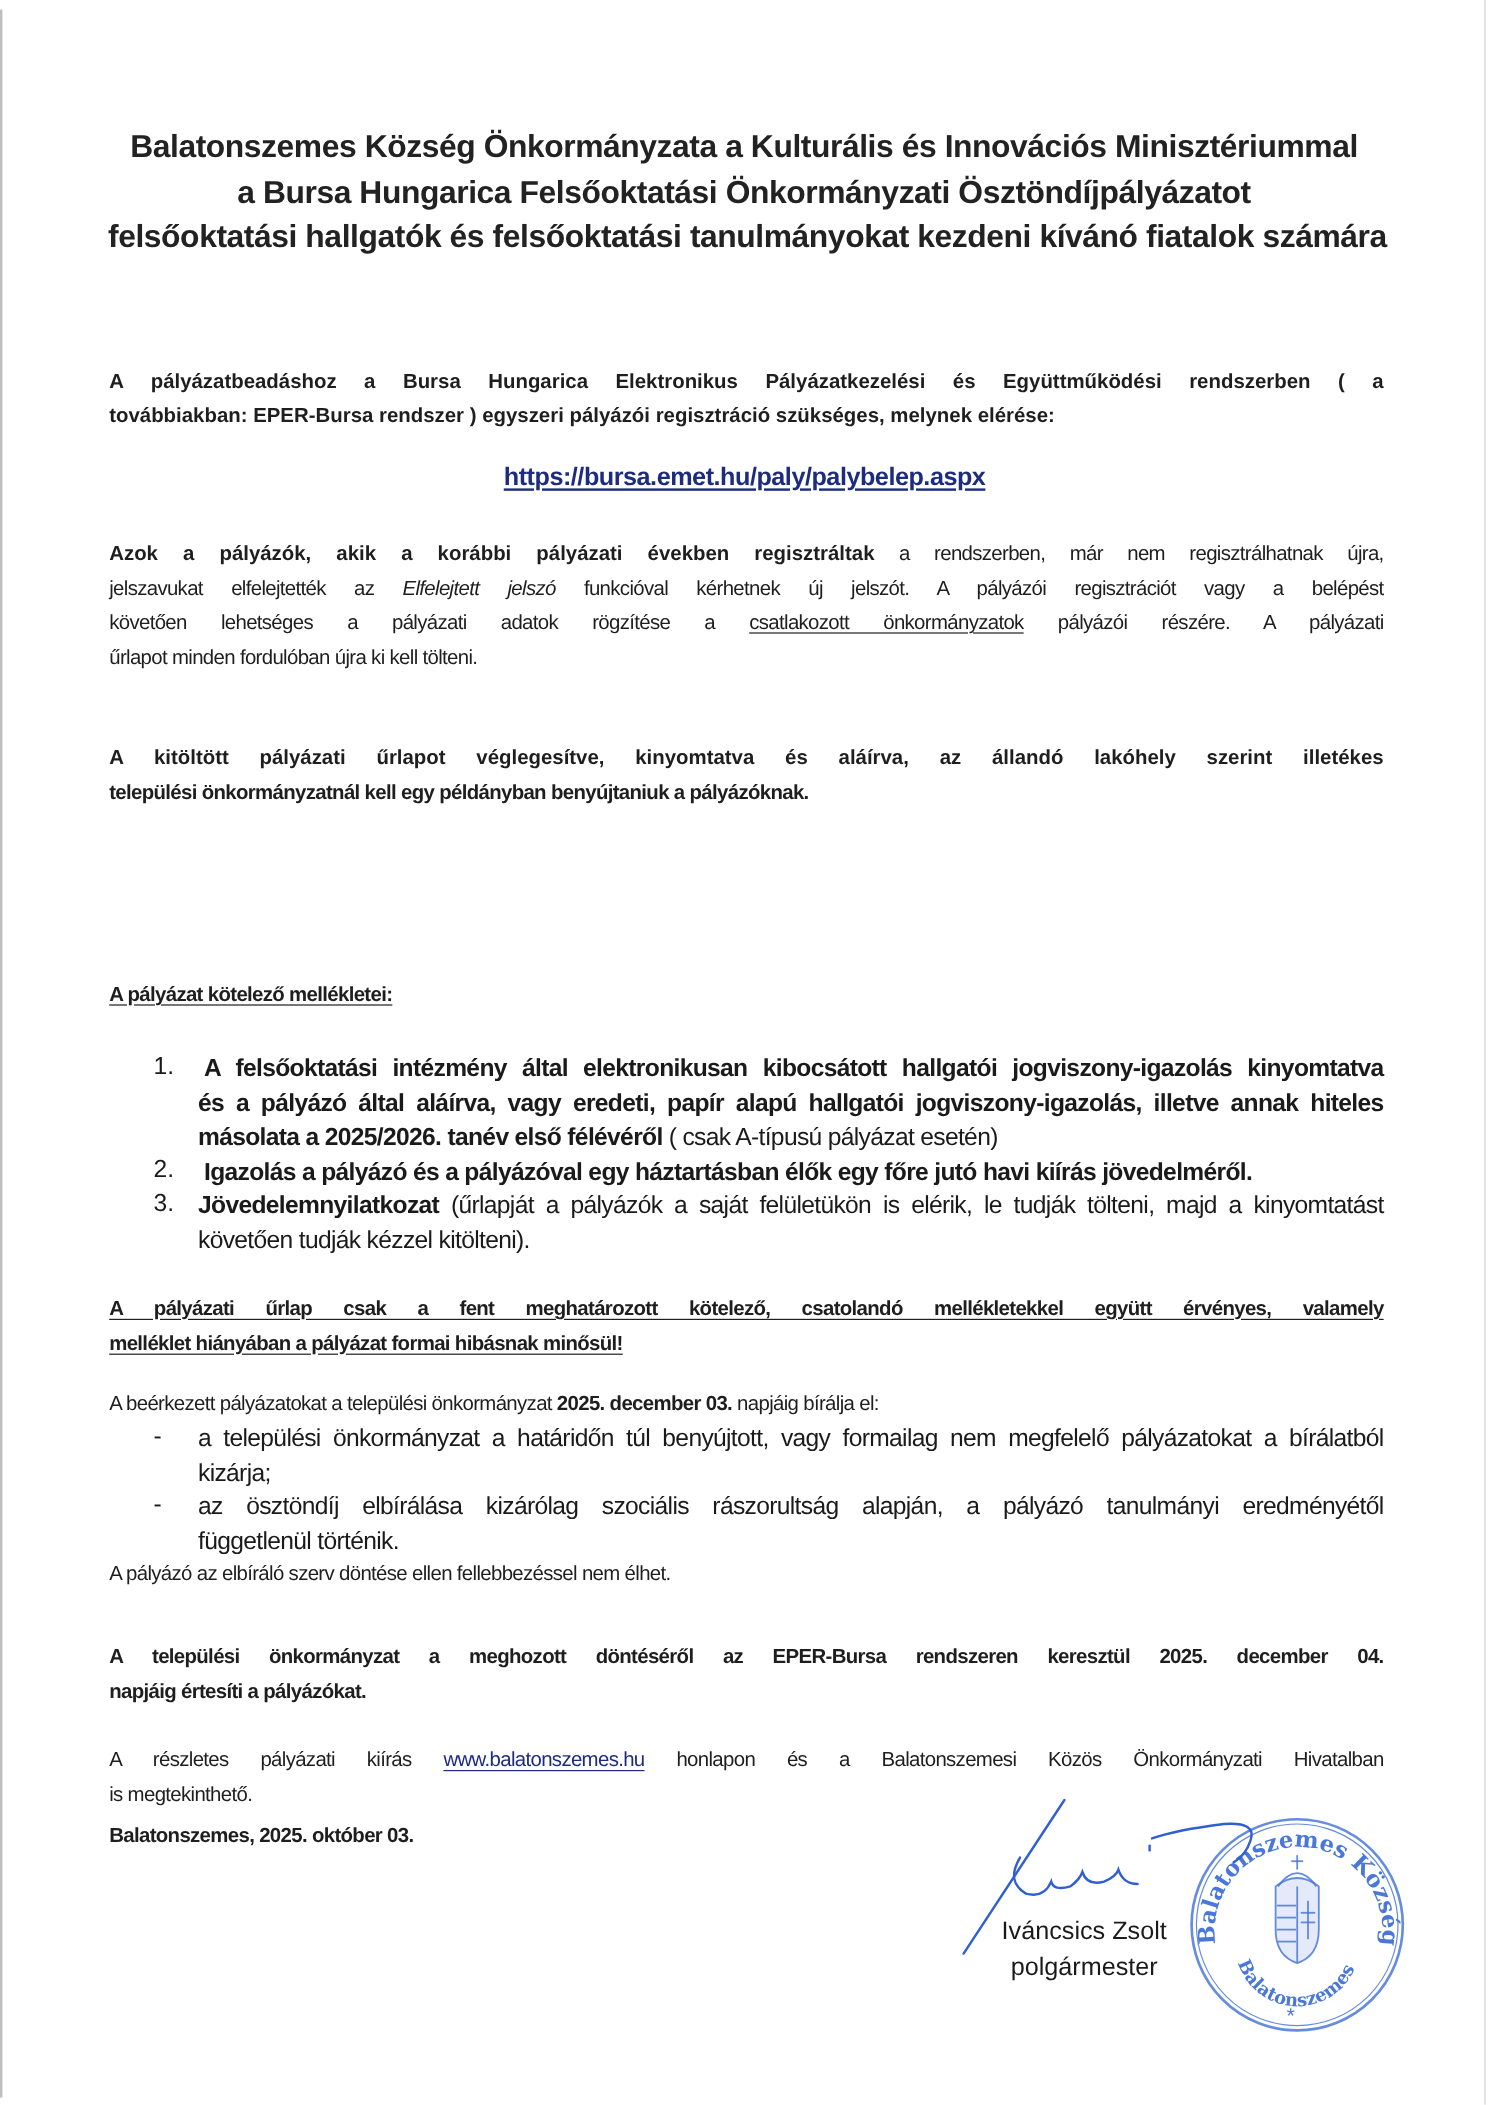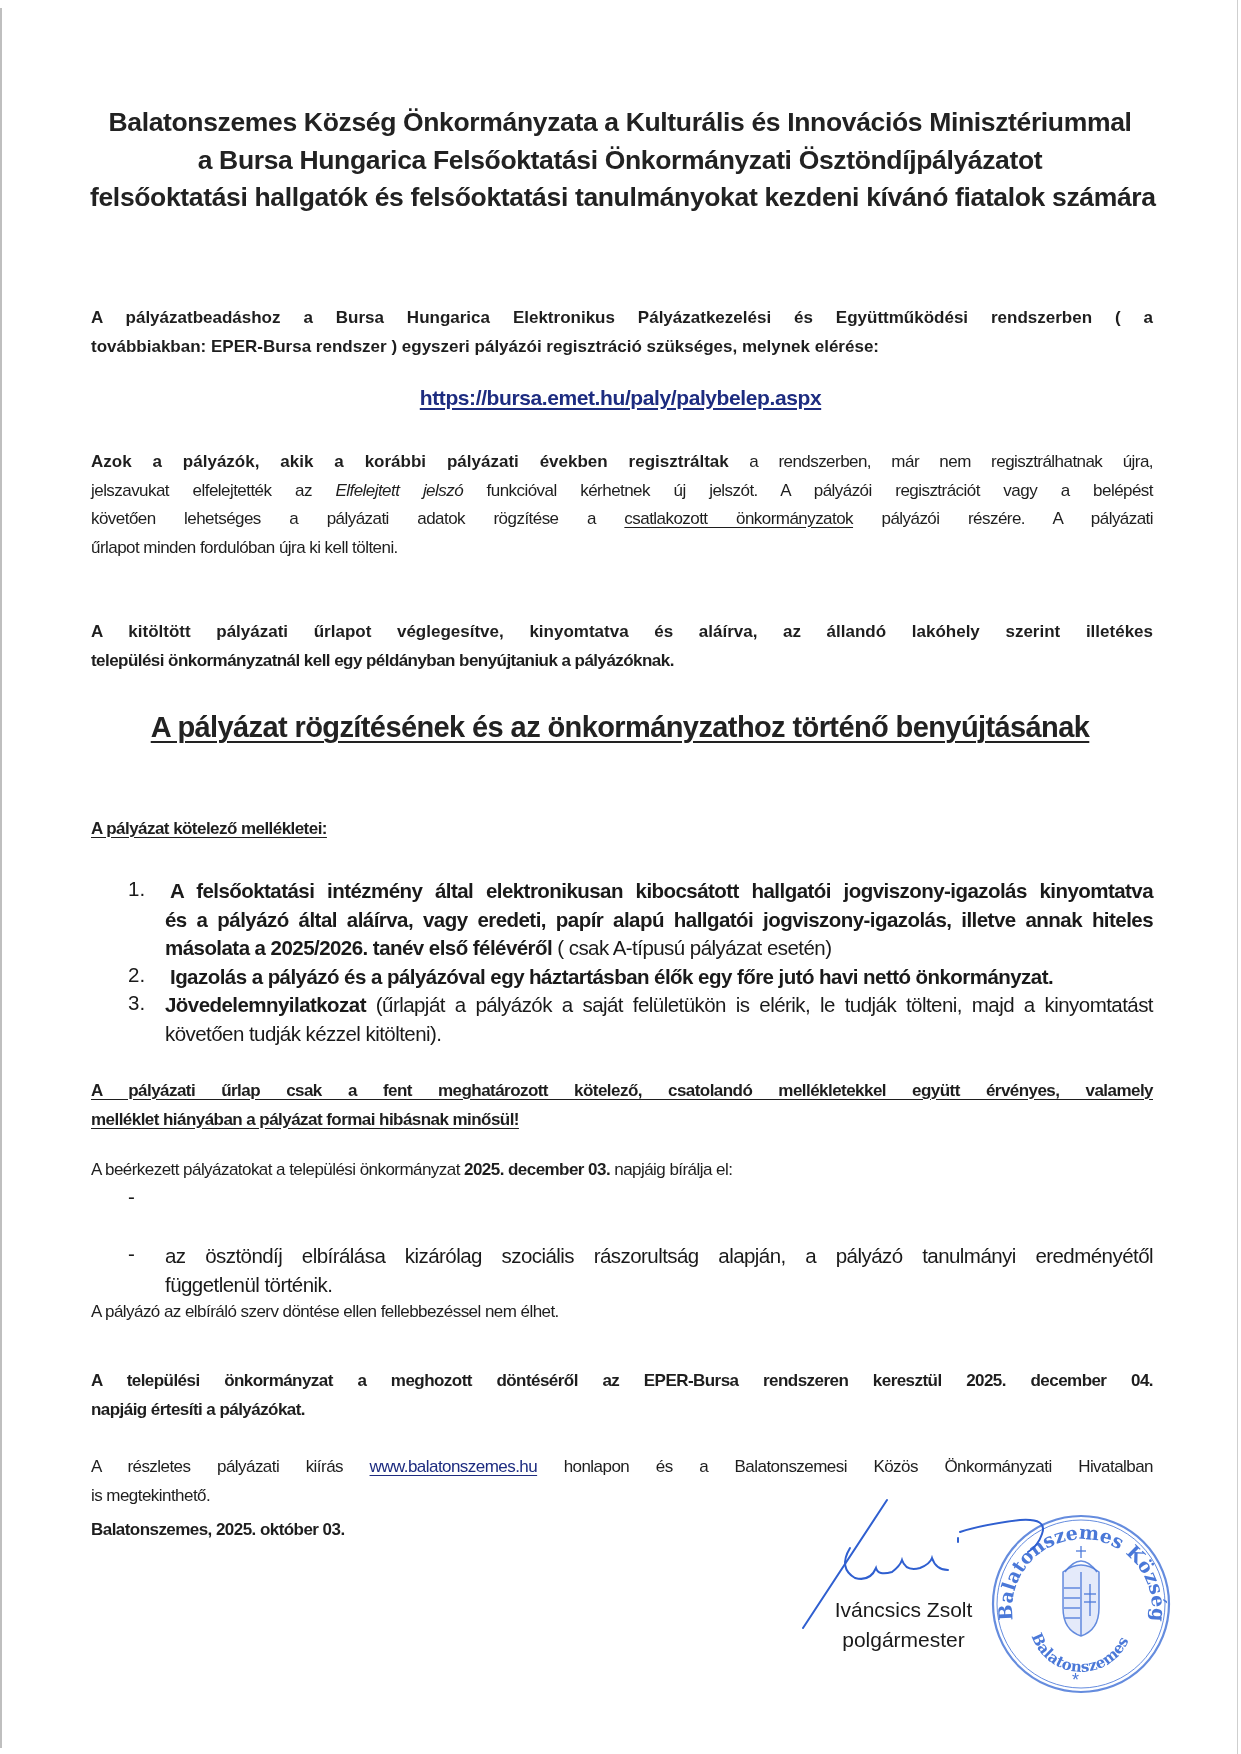--- a/index.html
+++ b/index.html
@@ -56,58 +56,61 @@
   <span class="ln just nar"><span>követően lehetséges a pályázati adatok rögzítése a </span><span class="u">csatlakozott önkormányzatok</span><span> pályázói részére. A pályázati</span></span>
   <span class="ln nar">űrlapot minden fordulóban újra ki kell tölteni.</span>
 </div>
 
 <div class="abs para b" style="top:618px;">
   <span class="ln just">A kitöltött pályázati űrlapot véglegesítve, kinyomtatva és aláírva, az állandó lakóhely szerint illetékes</span>
   <span class="ln nar">települési önkormányzatnál kell egy példányban benyújtaniuk a pályázóknak.</span>
 </div>
 
 <div class="abs deadline">
-  <div><span>A pályázat rögzítésének és az önkormányzathoz történő benyújtásának</span></div>
 </div>
 
 <div class="abs para b" style="top:815px;">
   <span class="u nar">A pályázat kötelező mellékletei:</span>
 </div>
 
 <div class="abs" style="left:0; top:877px; width:1241px; height:180px;">
   <span class="list-num" style="top:0;">1.</span>
   <div class="list-txt b nar" style="top:0; left:170px; width:983px;">
     <span class="ln just" style="display:block;">A felsőoktatási intézmény által elektronikusan kibocsátott hallgatói jogviszony-igazolás kinyomtatva</span>
   </div>
   <div class="list-txt b nar" style="top:28.5px;">
     <span class="just" style="display:block;">és a pályázó által aláírva, vagy eredeti, papír alapú hallgatói jogviszony-igazolás, illetve annak hiteles</span>
     <span style="display:block;"><span>másolata a 2025/2026. tanév első  félévéről</span><span style="font-weight:normal;"> ( csak A-típusú pályázat esetén)</span></span>
   </div>
   <span class="list-num" style="top:85.5px;">2.</span>
   <div class="list-txt b nar" style="top:85.5px; left:170px;">
-    <span>Igazolás a pályázó és a pályázóval egy háztartásban élők egy főre jutó havi nettó önkormányzat.</span>
+    <span>Igazolás a pályázó és a pályázóval egy háztartásban élők egy főre jutó havi kiírás jövedelméről.</span>
   </div>
   <span class="list-num" style="top:114px;">3.</span>
   <div class="list-txt nar" style="top:114px;">
     <span class="just" style="display:block;"><span class="b">Jövedelemnyilatkozat</span><span> (űrlapját a pályázók a saját felületükön is elérik, le tudják tölteni, majd a kinyomtatást</span></span>
     <span style="display:block;">követően tudják kézzel kitölteni).</span>
   </div>
 </div>
 
 <div class="abs para b" style="top:1077px;">
   <span class="ln just u nar">A pályázati űrlap csak a fent meghatározott kötelező, csatolandó mellékletekkel együtt érvényes, valamely</span>
   <span class="ln"><span class="u nar">melléklet hiányában a pályázat formai hibásnak minősül!</span></span>
 </div>
 
 <div class="abs para nar" style="top:1156px;">
   <span class="ln"><span>A beérkezett pályázatokat a települési önkormányzat </span><span class="b">2025. december 03.</span><span> napjáig  bírálja el:</span></span>
 </div>
 
 <div class="abs" style="left:0; top:1185px; width:1241px; height:120px;">
   <span class="list-num" style="top:0;">-</span>
+  <div class="list-txt nar" style="top:0;">
+    <span class="just" style="display:block;">a települési önkormányzat a határidőn túl benyújtott, vagy formailag nem megfelelő pályázatokat a bírálatból</span>
+    <span style="display:block;">kizárja;</span>
+  </div>
   <span class="list-num" style="top:57px;">-</span>
   <div class="list-txt nar" style="top:57px;">
     <span class="just" style="display:block;">az ösztöndíj elbírálása kizárólag szociális rászorultság alapján, a pályázó tanulmányi eredményétől</span>
     <span style="display:block;">függetlenül történik.</span>
   </div>
 </div>
 
 <div class="abs para nar" style="top:1298px;">
   <span class="ln">A pályázó az elbíráló szerv döntése ellen fellebbezéssel nem élhet.</span>
 </div>

